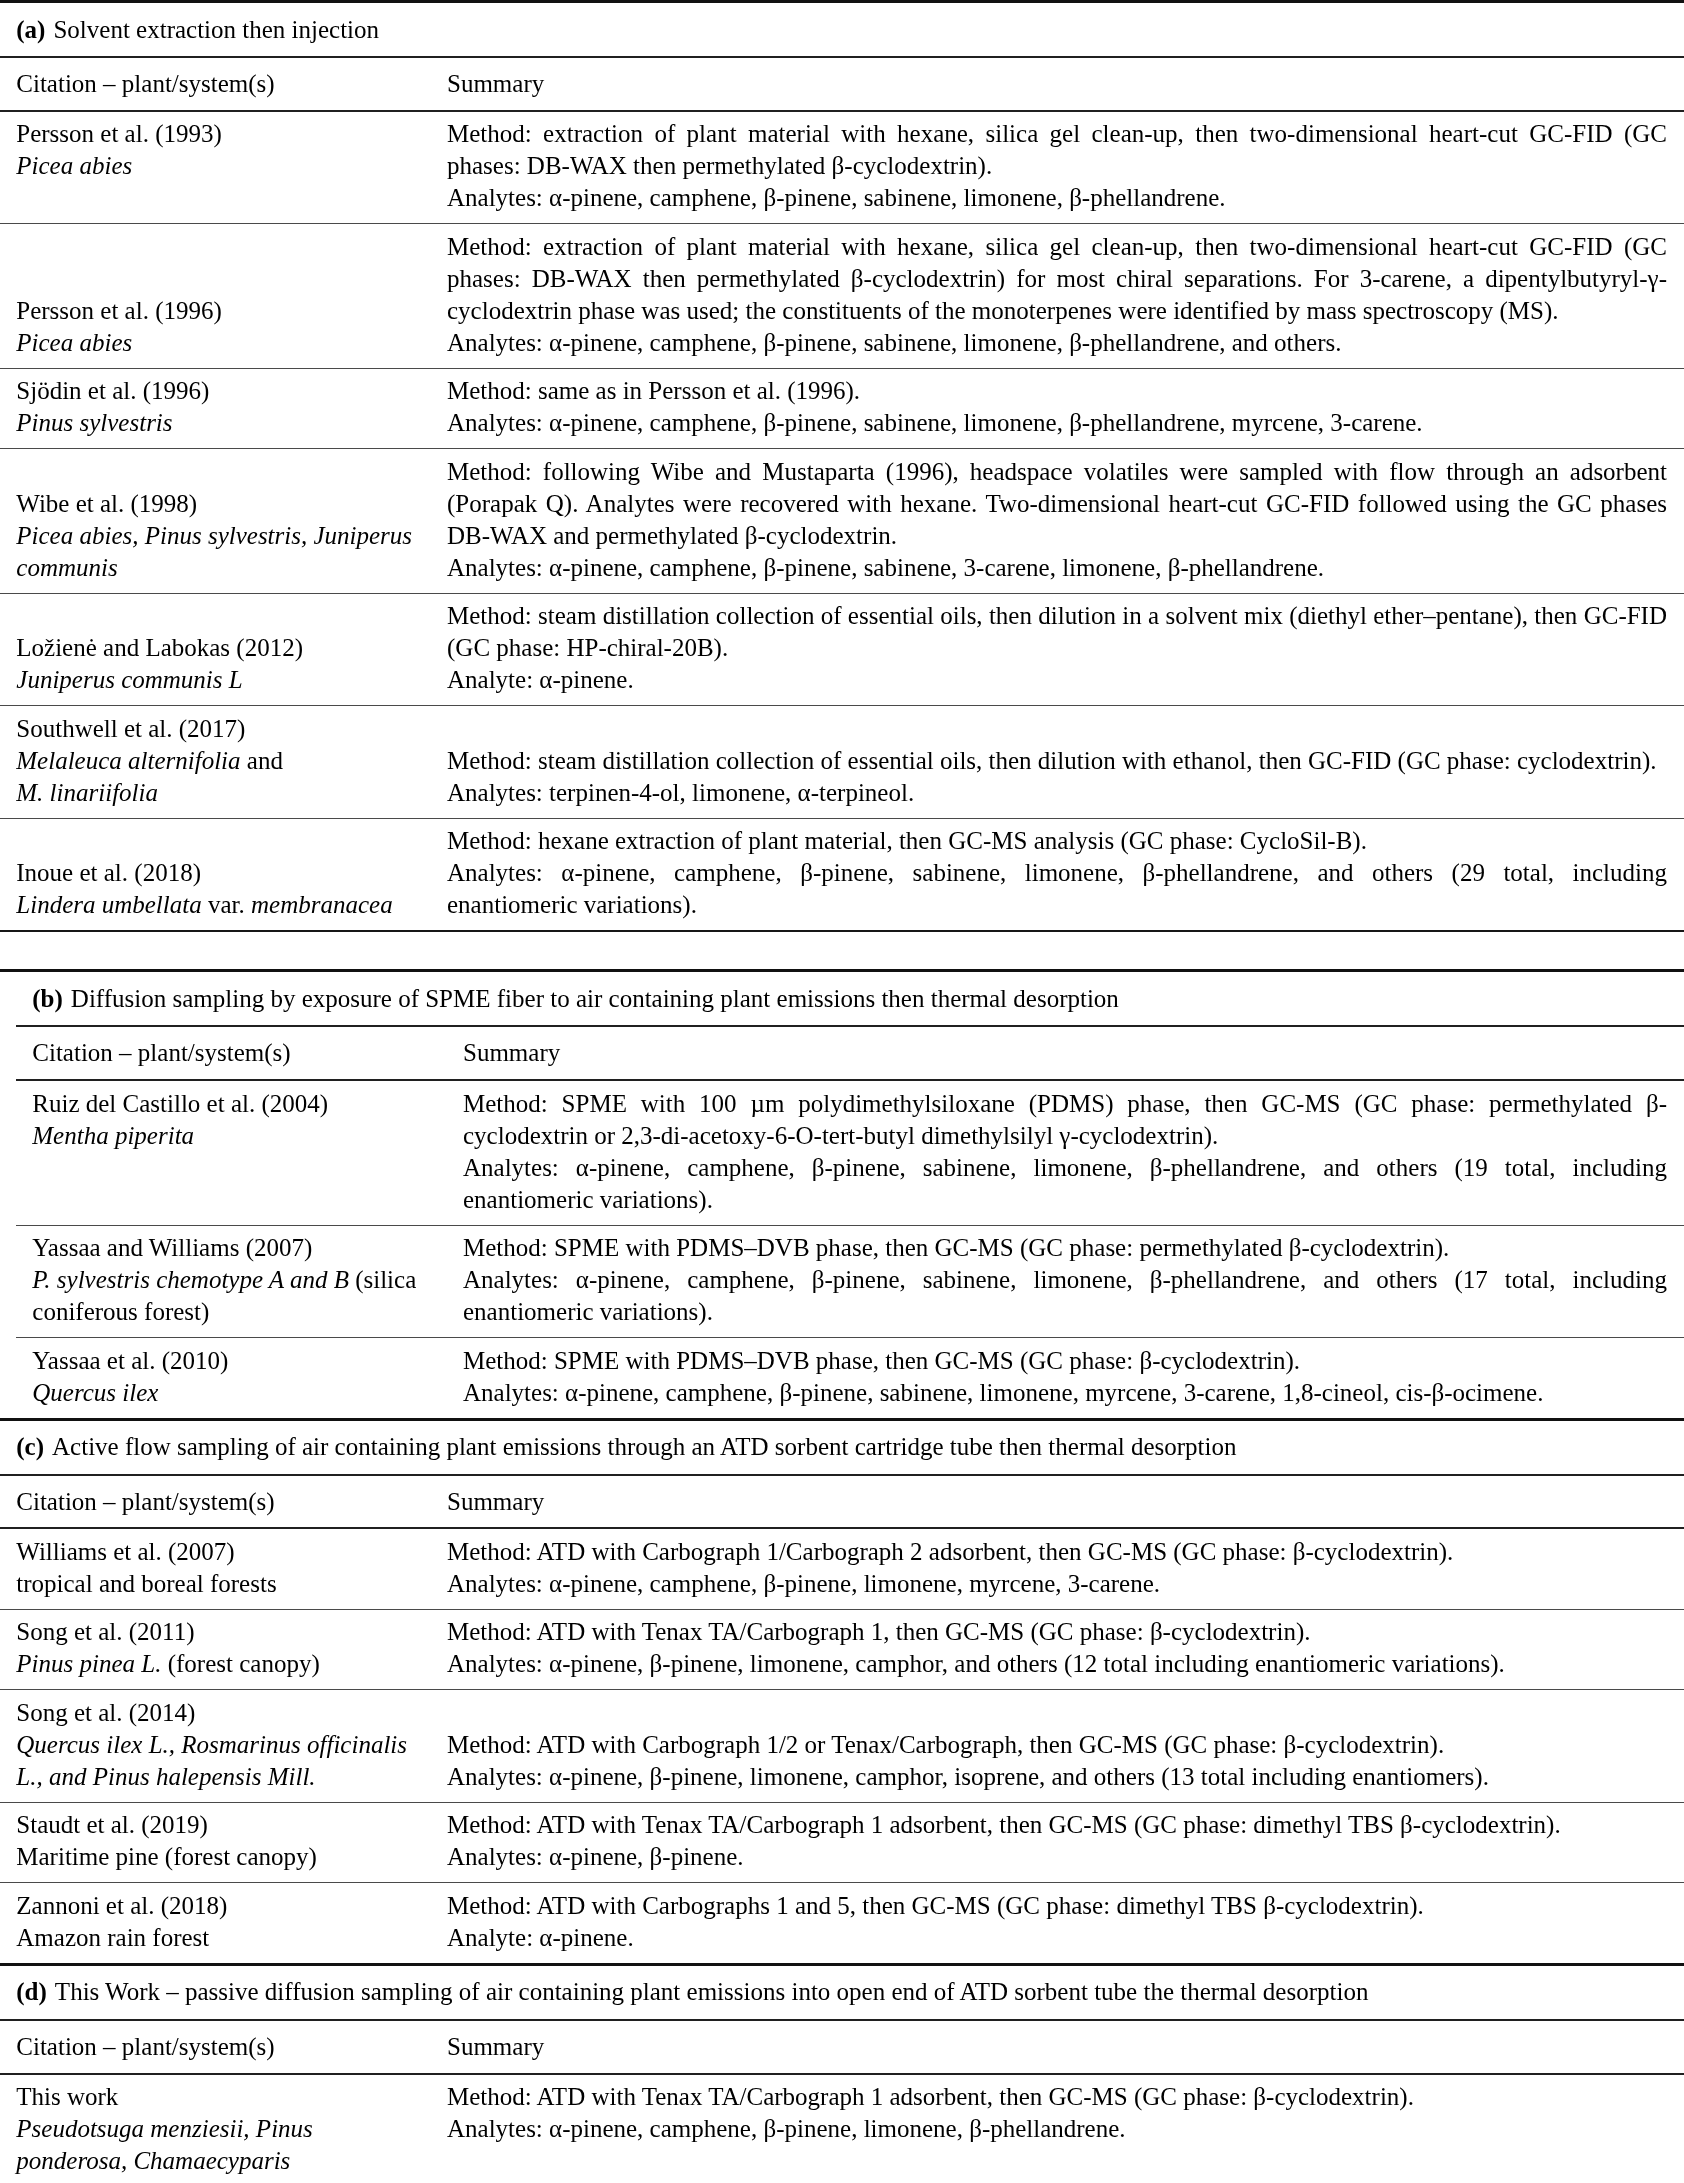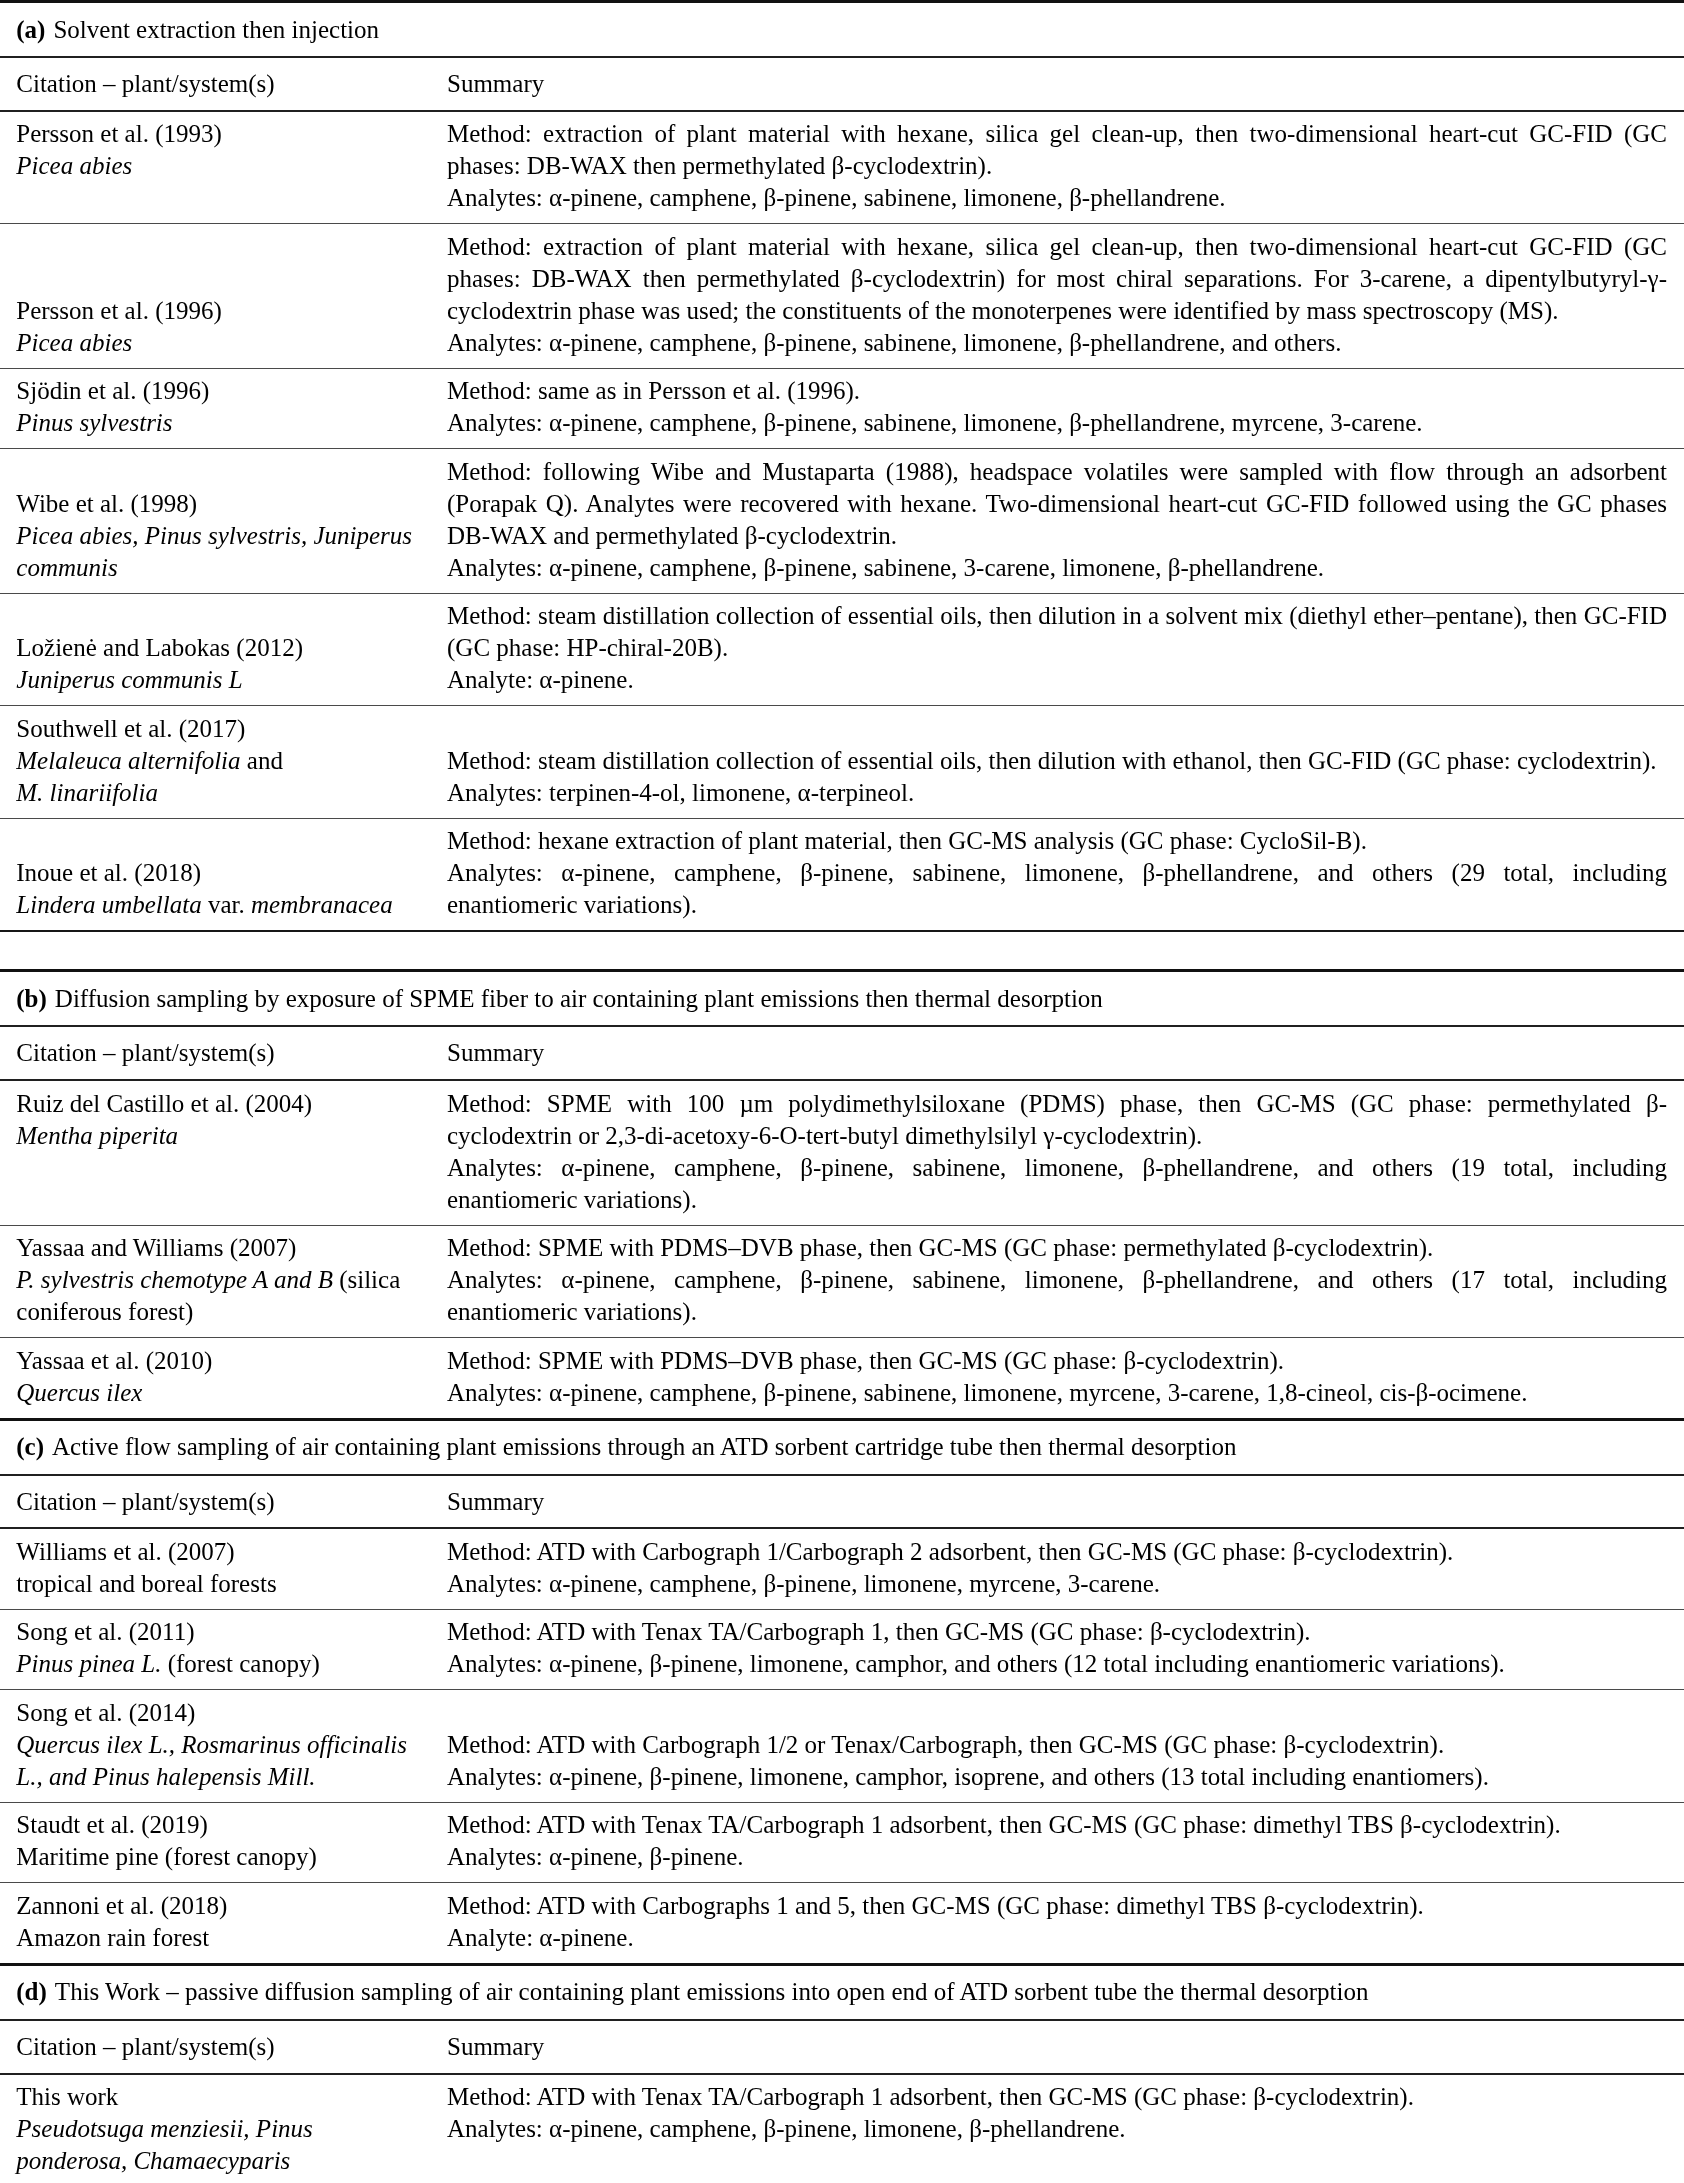--- a/index.html
+++ b/index.html
@@ -8,21 +8,21 @@
     min-height:2183px;
     box-sizing:border-box;
     background:#ffffff;
     color:#000000;
     font-family:"Liberation Serif","DejaVu Serif",serif;
     font-size:25px;
     line-height:32px;
   }
   .tbl-section{border-top:3.3px solid #111111;}
   .tbl-section.first{border-bottom:2.4px solid #161616;}
-  .tbl-section.gap-before{margin-top:37px;}
+  .tbl-section.gap-before{margin-top:37px;padding-left:16px;}
   .section-title{padding:10.6px 16.3px;}
   .sec-label{font-weight:bold;}
   .sec-title-text{margin-left:0.32em;font-family:Liberation Serif, serif;}
   .hdr-row{
     display:flex;
     border-top:2.4px solid #202020;
     border-bottom:2.4px solid #202020;
     padding:9.8px 0;
     align-items:flex-end;
   }
@@ -78,21 +78,21 @@
             <div class="sum-par">Analytes: α-pinene, camphene, β-pinene, sabinene, limonene, β-phellandrene, myrcene, 3-carene.</div>
           </div>
         </div>
         <div class="row">
           <div class="cell cite">
             <div class="cite-line">Wibe et al. (1998)</div>
             <div class="plant-line"><span class="it">Picea abies, Pinus sylvestris, Juniperus</span></div>
             <div class="plant-line"><span class="it">communis</span></div>
           </div>
           <div class="cell sum">
-            <div class="sum-par">Method: following Wibe and Mustaparta (1988), headspace volatiles were sampled with flow through an adsorbent (Porapak Q). Analytes were recovered with hexane. Two-dimensional heart-cut GC-FID followed using the GC phases DB-WAX and permethylated β-cyclodextrin.</div>
+            <div class="sum-par">Method: following Wibe and Mustaparta (1996), headspace volatiles were sampled with flow through an adsorbent (Porapak Q). Analytes were recovered with hexane. Two-dimensional heart-cut GC-FID followed using the GC phases DB-WAX and permethylated β-cyclodextrin.</div>
             <div class="sum-par">Analytes: α-pinene, camphene, β-pinene, sabinene, 3-carene, limonene, β-phellandrene.</div>
           </div>
         </div>
         <div class="row">
           <div class="cell cite">
             <div class="cite-line">Ložienė and Labokas (2012)</div>
             <div class="plant-line"><span class="it">Juniperus communis L</span></div>
           </div>
           <div class="cell sum">
             <div class="sum-par">Method: steam distillation collection of essential oils, then dilution in a solvent mix (diethyl ether–pentane), then GC-FID (GC phase: HP-chiral-20B).</div>

